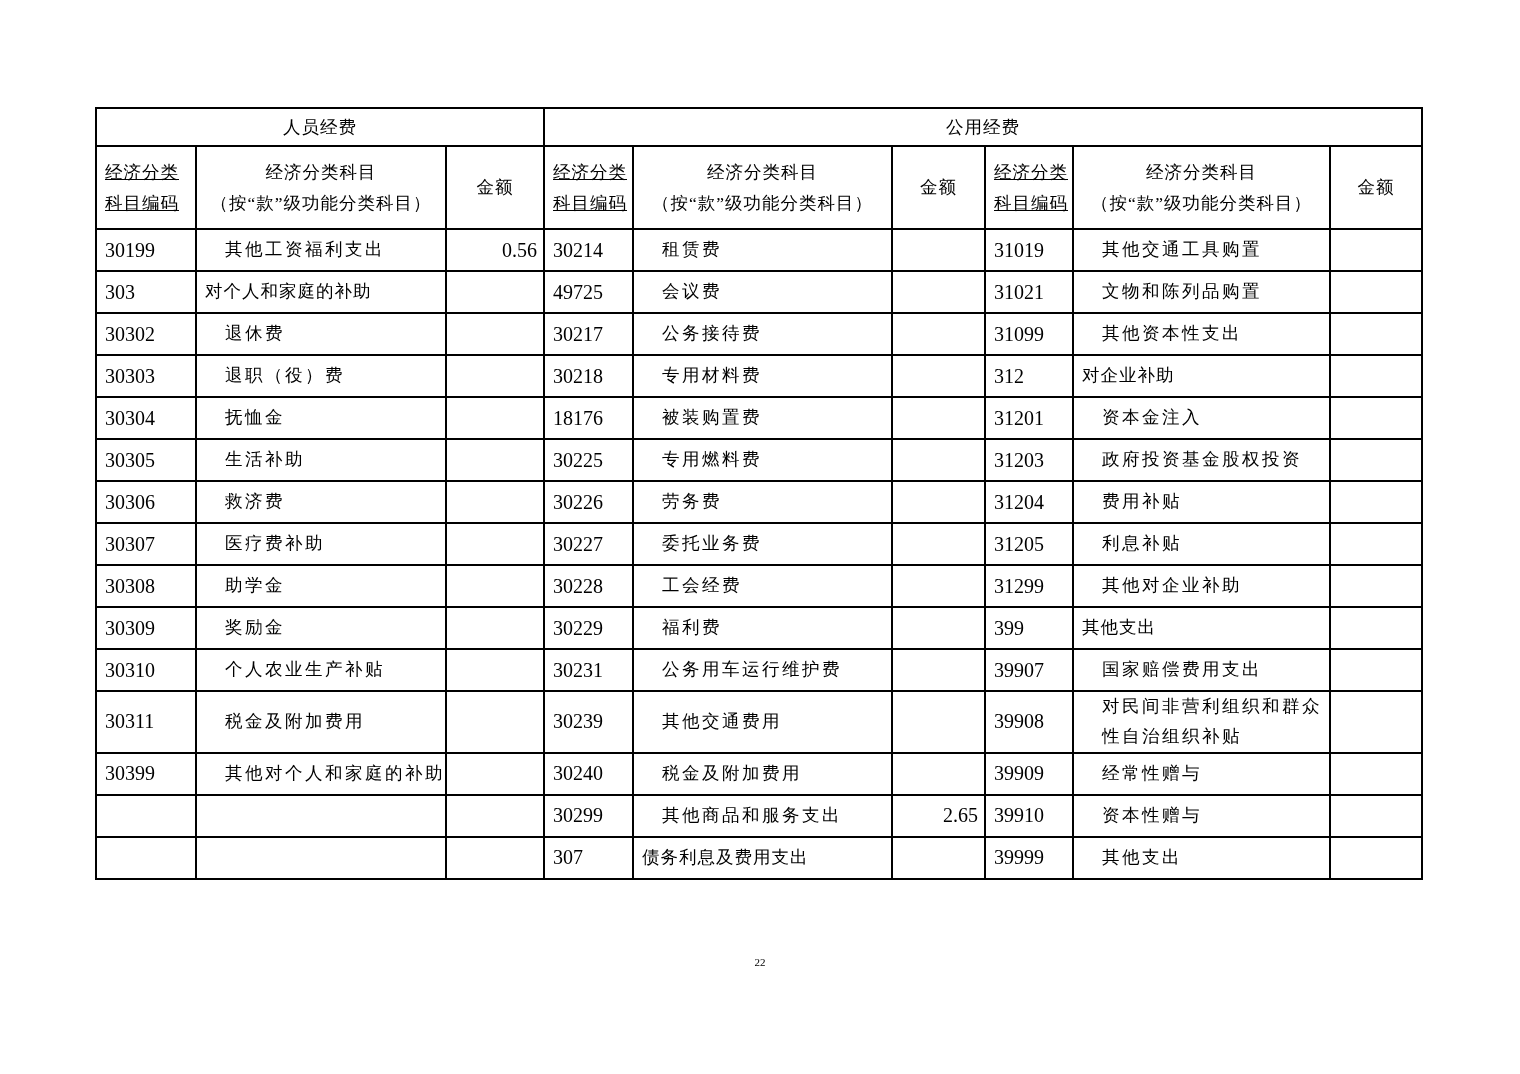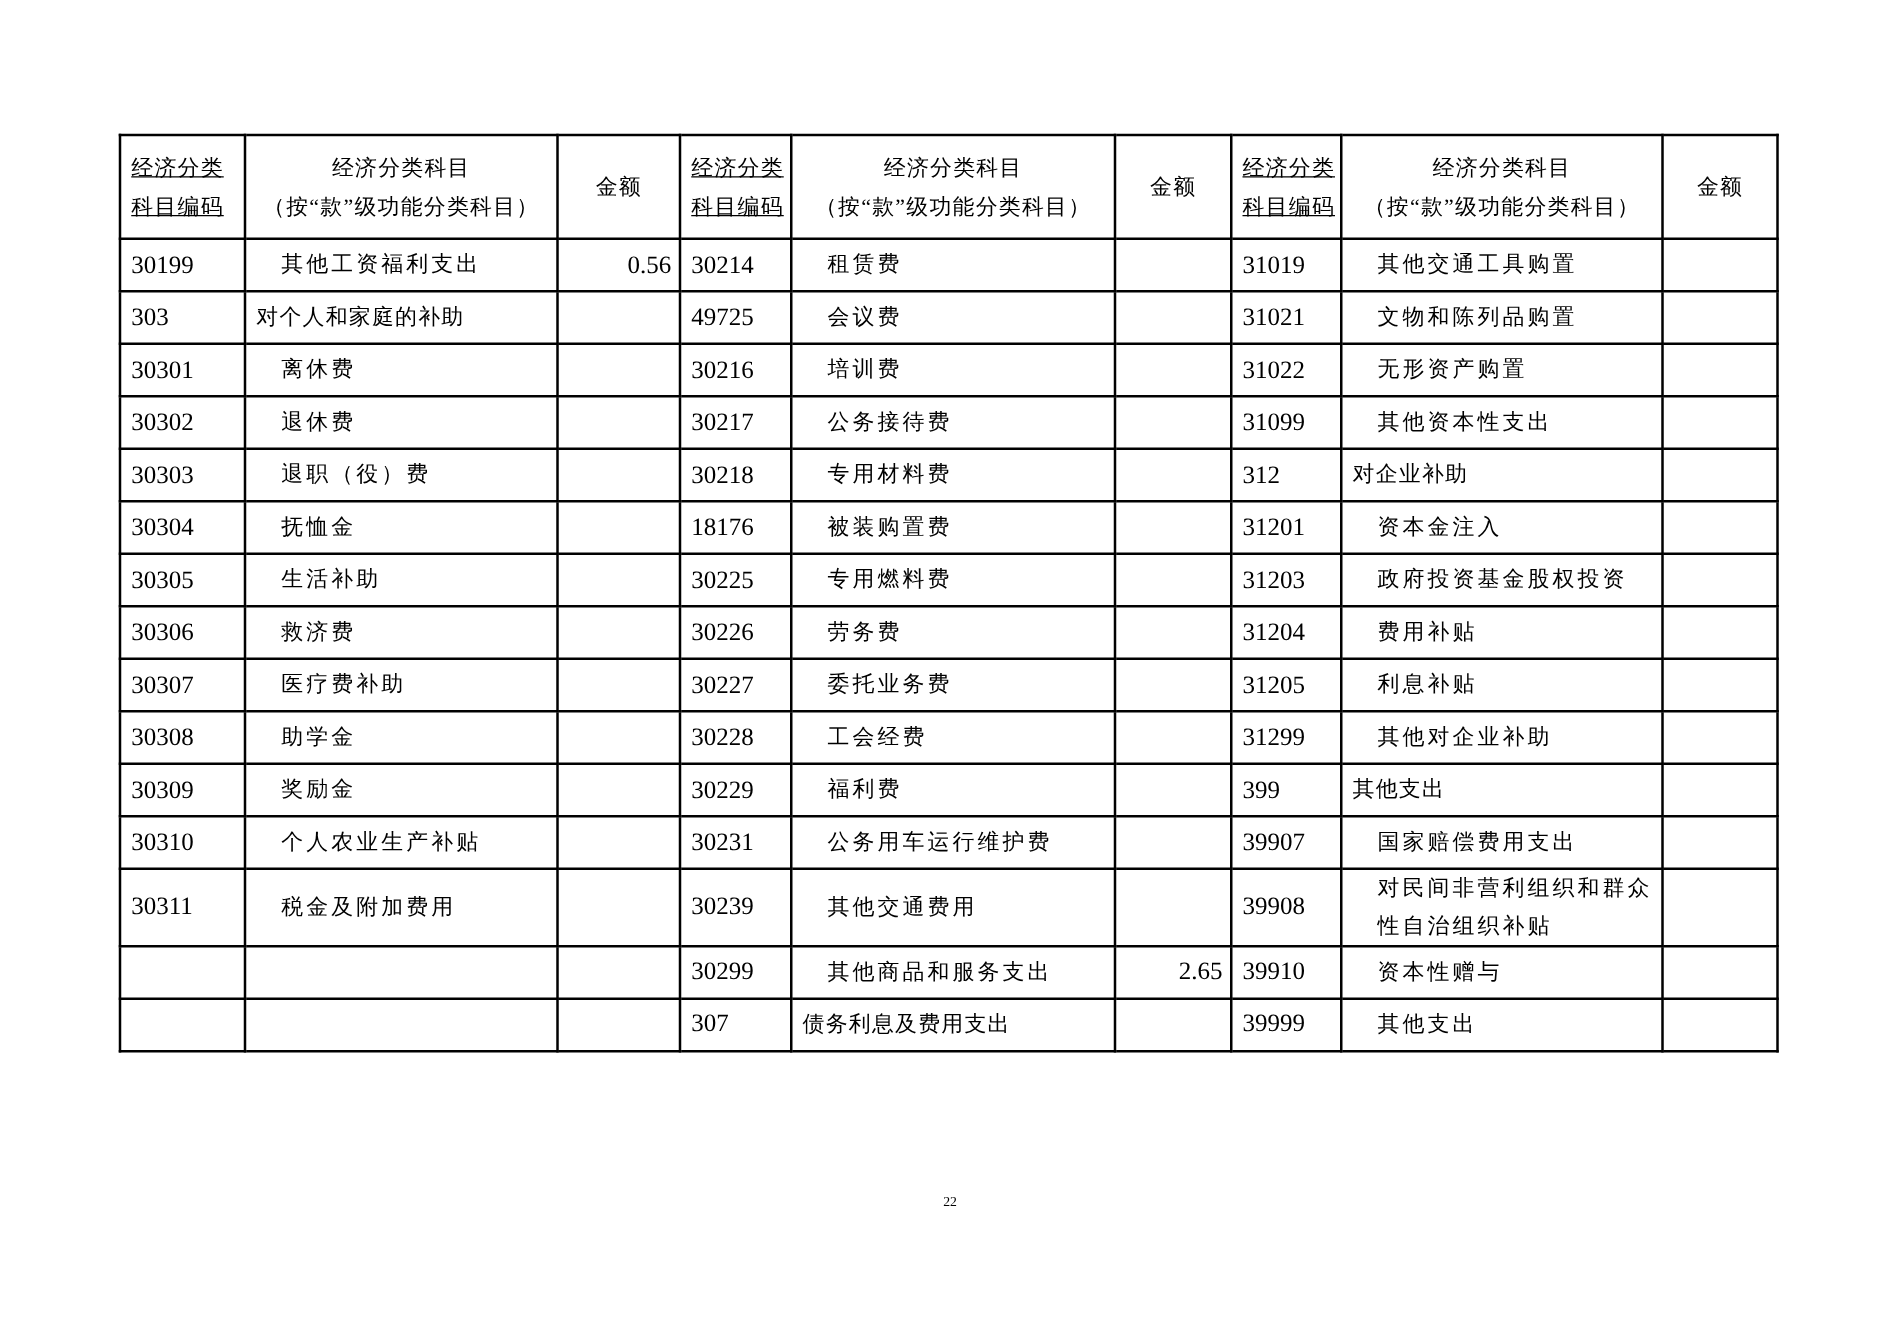--- a/index.html
+++ b/index.html
@@ -80,20 +80,24 @@
         <col style="width:250px">
         <col style="width:98px">
       <col style="width:89px">
         <col style="width:259px">
         <col style="width:93px">
       <col style="width:88px">
         <col style="width:257px">
         <col style="width:92px">
     </colgroup>
     <thead>
+      <tr class="group-row">
+        <th colspan="3">人员经费</th>
+        <th colspan="6">公用经费</th>
+      </tr>
       <tr class="colhead-row">
         <th class="code-h">
           <div>经济分类</div>
           <div>科目编码</div>
         </th>
         <th class="subj-h">
           <div>经济分类科目</div>
           <div>（按“款”级功能分类科目）</div>
         </th>
         <th class="amt-h">金额</th>
@@ -134,31 +138,20 @@
           <td class="subj bold">对个人和家庭的补助</td>
           <td class="amt"></td>
           <td class="code">49725</td>
           <td class="subj">会议费</td>
           <td class="amt"></td>
           <td class="code">31021</td>
           <td class="subj">文物和陈列品购置</td>
           <td class="amt"></td>
         </tr>
         <tr>
-          <td class="code">30301</td>
-          <td class="subj">离休费</td>
-          <td class="amt"></td>
-          <td class="code">30216</td>
-          <td class="subj">培训费</td>
-          <td class="amt"></td>
-          <td class="code">31022</td>
-          <td class="subj">无形资产购置</td>
-          <td class="amt"></td>
-        </tr>
-        <tr>
           <td class="code">30302</td>
           <td class="subj">退休费</td>
           <td class="amt"></td>
           <td class="code">30217</td>
           <td class="subj">公务接待费</td>
           <td class="amt"></td>
           <td class="code">31099</td>
           <td class="subj">其他资本性支出</td>
           <td class="amt"></td>
         </tr>
@@ -252,20 +245,31 @@
         </tr>
         <tr>
           <td class="code">30311</td>
           <td class="subj">税金及附加费用</td>
           <td class="amt"></td>
           <td class="code">30239</td>
           <td class="subj">其他交通费用</td>
           <td class="amt"></td>
           <td class="code">39908</td>
           <td class="subj">对民间非营利组织和群众性自治组织补贴</td>
+          <td class="amt"></td>
+        </tr>
+        <tr>
+          <td class="code">30399</td>
+          <td class="subj">其他对个人和家庭的补助</td>
+          <td class="amt"></td>
+          <td class="code">30240</td>
+          <td class="subj">税金及附加费用</td>
+          <td class="amt"></td>
+          <td class="code">39909</td>
+          <td class="subj">经常性赠与</td>
           <td class="amt"></td>
         </tr>
         <tr>
           <td class="code"></td>
           <td class="subj"></td>
           <td class="amt"></td>
           <td class="code">30299</td>
           <td class="subj">其他商品和服务支出</td>
           <td class="amt">2.65</td>
           <td class="code">39910</td>

